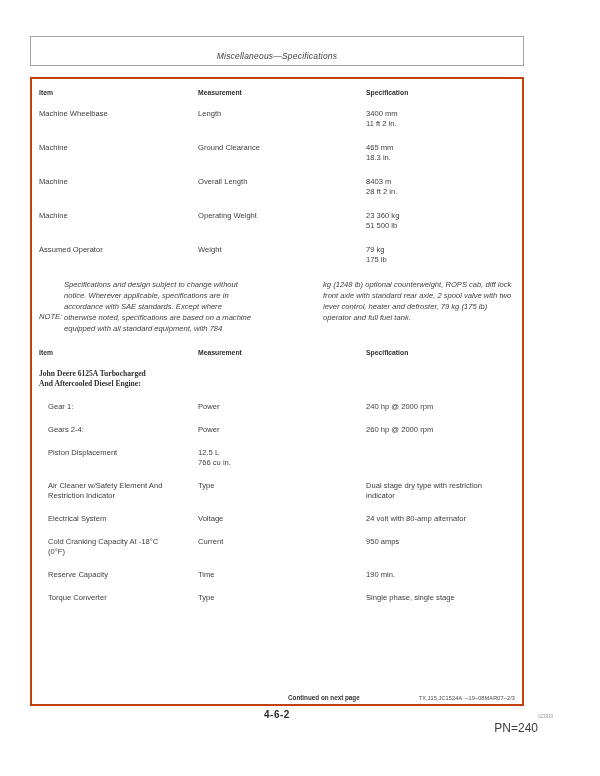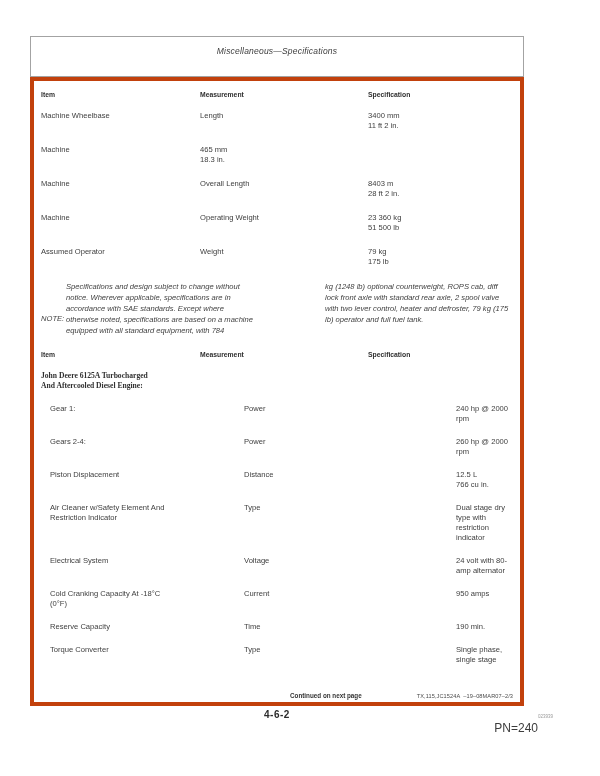--- a/index.html
+++ b/index.html
@@ -2,37 +2,37 @@
 <html><head>
 <meta charset="utf-8">
 <style>
   html,body{margin:0;padding:0;background:#ffffff;}
   .page{
     position:relative;width:600px;height:776px;background:#ffffff;
     font-family:"Liberation Sans",sans-serif;color:#404040;overflow:hidden;
   }
   
   .header-box{
-    position:absolute;left:30px;top:36px;width:494px;height:41px;
+    position:absolute;left:30px;top:36px;width:494px;height:30px;
     border:1px solid #a3a3a3;background:#fff;
     display:flex;justify-content:center;align-items:flex-end;
-    box-sizing:border-box;padding-bottom:20px;
+    box-sizing:border-box;padding-bottom:4px;
   }
   .header-title{font-style:italic;font-size:8.5px;color:#3c3c3c;letter-spacing:.2px;}
   
   .content-box{
     position:absolute;left:30px;top:77px;width:494px;height:629px;
-    border:4px solid #c2410c;box-sizing:border-box;background:#fff;
+    border:2px solid #c2410c;box-sizing:border-box;background:#fff;
     padding:10px 7px 0 7px;
   }
   .thead{display:grid;grid-template-columns:159px 168px 1fr;margin-bottom:13px;}
   .thead span{font-size:6.8px;font-weight:bold;color:#2f2f2f;}
   .thead.second{margin-top:15px;}
   .row{display:grid;grid-template-columns:159px 168px 1fr;margin-bottom:14px;font-size:7.6px;line-height:10px;}
-  .t2 .row{margin-bottom:13px;gap:44px;}
+  .t2 .row{margin-bottom:13px;}
   .row .c1{padding-right:6px;}
   .row.indent .c1{padding-left:9px;}
   .line{display:block;}
   
   .note{display:grid;grid-template-columns:25px 216px 43px 1fr;
         font-size:7.6px;line-height:11px;font-style:italic;color:#424242;margin-bottom:0;}
   .note .note-left{width:192px;}
   .note .note-label{font-size:7.6px;margin-top:32px;}
   
   .section-title{font-size:7.6px;line-height:10px;font-weight:bold;color:#2f2f2f;
@@ -68,20 +68,21 @@
       <div class="row">
         <span class="c1">Machine Wheelbase</span>
         <span class="c2">Length</span>
         <span class="c3">
             <span class="line">3400 mm</span>
             <span class="line">11 ft 2 in.</span>
           </span>
       </div>
       <div class="row">
         <span class="c1">Machine</span>
+        <span class="c2">Ground Clearance</span>
         <span class="c3">
             <span class="line">465 mm</span>
             <span class="line">18.3 in.</span>
           </span>
       </div>
       <div class="row">
         <span class="c1">Machine</span>
         <span class="c2">Overall Length</span>
         <span class="c3">
             <span class="line">8403 m</span>
@@ -145,21 +146,20 @@
         <span class="c3">
             <span class="line">260 hp @ 2000 rpm</span>
             <span class="line"></span>
           </span>
       </div>
       <div class="row indent">
         <span class="c1">
             <span class="line">Piston Displacement</span>
             <span class="line"></span>
           </span>
-        <span class="c2">Distance</span>
         <span class="c3">
             <span class="line">12.5 L</span>
             <span class="line">766 cu in.</span>
           </span>
       </div>
       <div class="row indent">
         <span class="c1">
             <span class="line">Air Cleaner w/Safety Element And</span>
             <span class="line">Restriction Indicator</span>
           </span>

